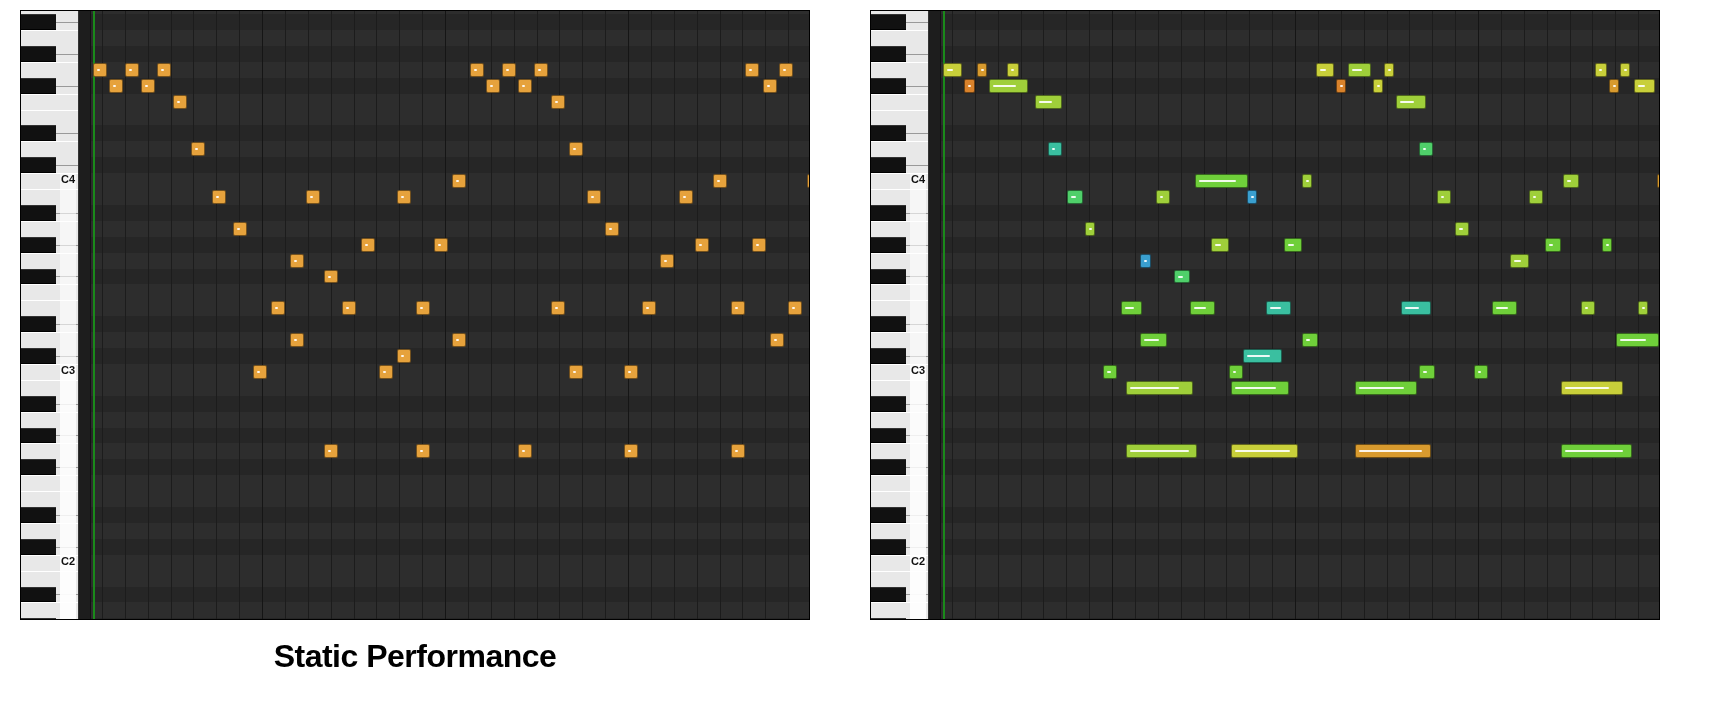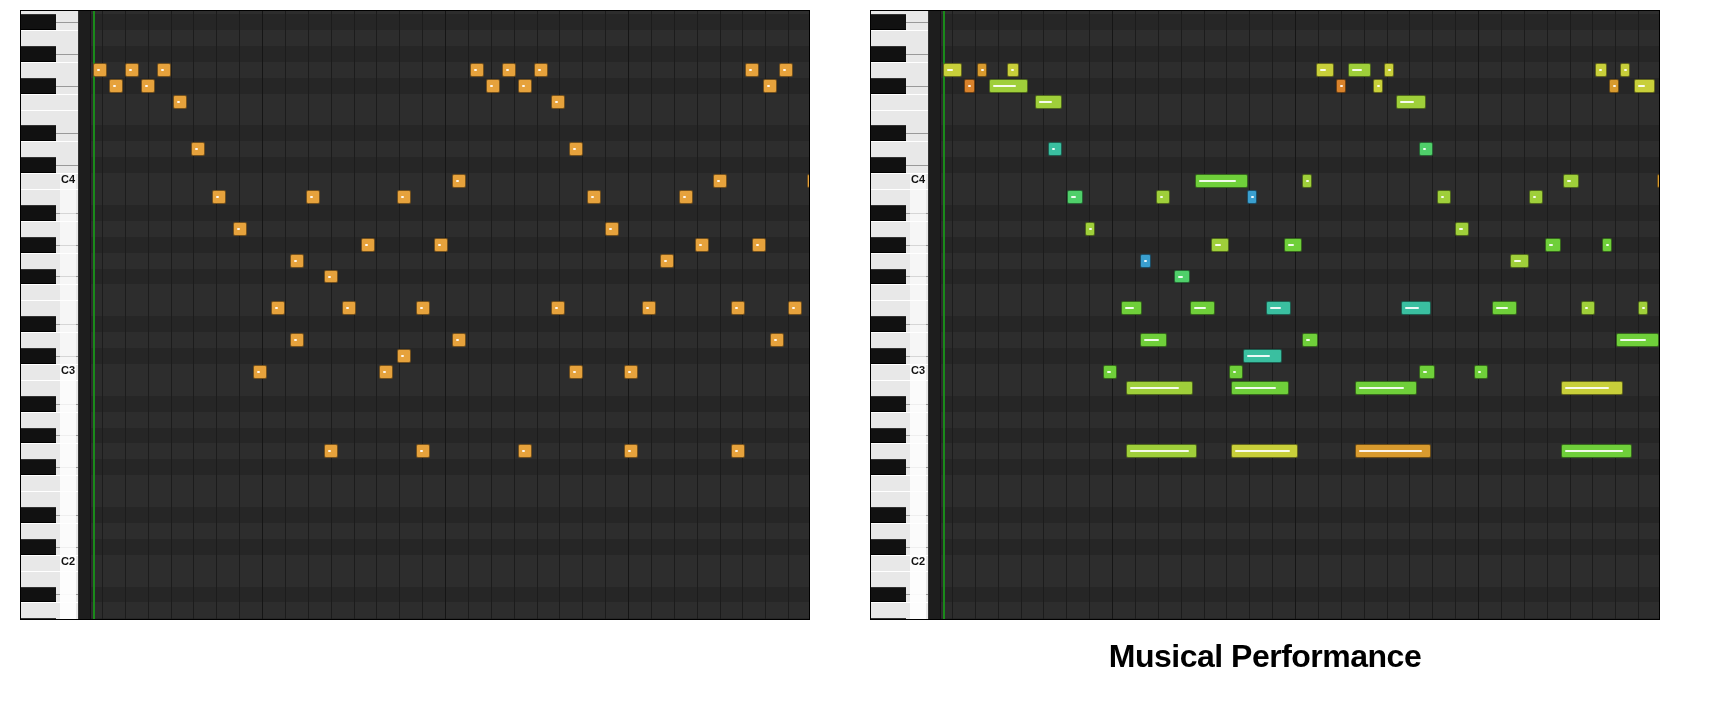--- a/index.html
+++ b/index.html
@@ -420,20 +420,21 @@
           </div>
           <div class="note" style="left: 700.25px; width: 14.0125px; top: 51.88px; height: 13.9px; background: rgb(230, 162, 60);">
             <div class="vel-bar" style="width: 3px;"></div>
           </div>
           <div class="note" style="left: 709.4px; width: 14.0125px; top: 290.38px; height: 13.9px; background: rgb(230, 162, 60);">
             <div class="vel-bar" style="width: 3px;"></div>
           </div>
           <div class="note" style="left: 727.7px; width: 14.0125px; top: 163.18px; height: 13.9px; background: rgb(230, 162, 60);"></div>
         </div>
     </div>
+    <div class="caption">Static Performance</div>
   </div>
 
   <div class="panel-col">
     <div class="editor">
       <div class="piano-keys">
         <div class="key-label" style="top: 163.18px;">C4</div>
         <div class="key-label" style="top: 353.98px;">C3</div>
         <div class="key-label" style="top: 544.78px;">C2</div>
       <div class="wkey" style="top: -12.72px; height: 24.645px;"></div>
           <div class="bkey" style="top: 3.18px; height: 15.9px;"></div>
@@ -724,15 +725,14 @@
           </div>
           <div class="note" style="left: 704.825px; width: 20.875px; top: 67.78px; height: 13.9px; background: rgb(200, 207, 58);">
             <div class="vel-bar" style="width: 7.4375px;"></div>
           </div>
           <div class="note" style="left: 709.4px; width: 10px; top: 290.38px; height: 13.9px; background: rgb(159, 207, 58);">
             <div class="vel-bar" style="width: 3px;"></div>
           </div>
           <div class="note" style="left: 727.7px; width: 14.0125px; top: 163.18px; height: 13.9px; background: rgb(216, 154, 46);"></div>
         </div>
     </div>
-    <div class="caption">Musical Performance</div>
   </div>
 </div>
 
 </body></html>

